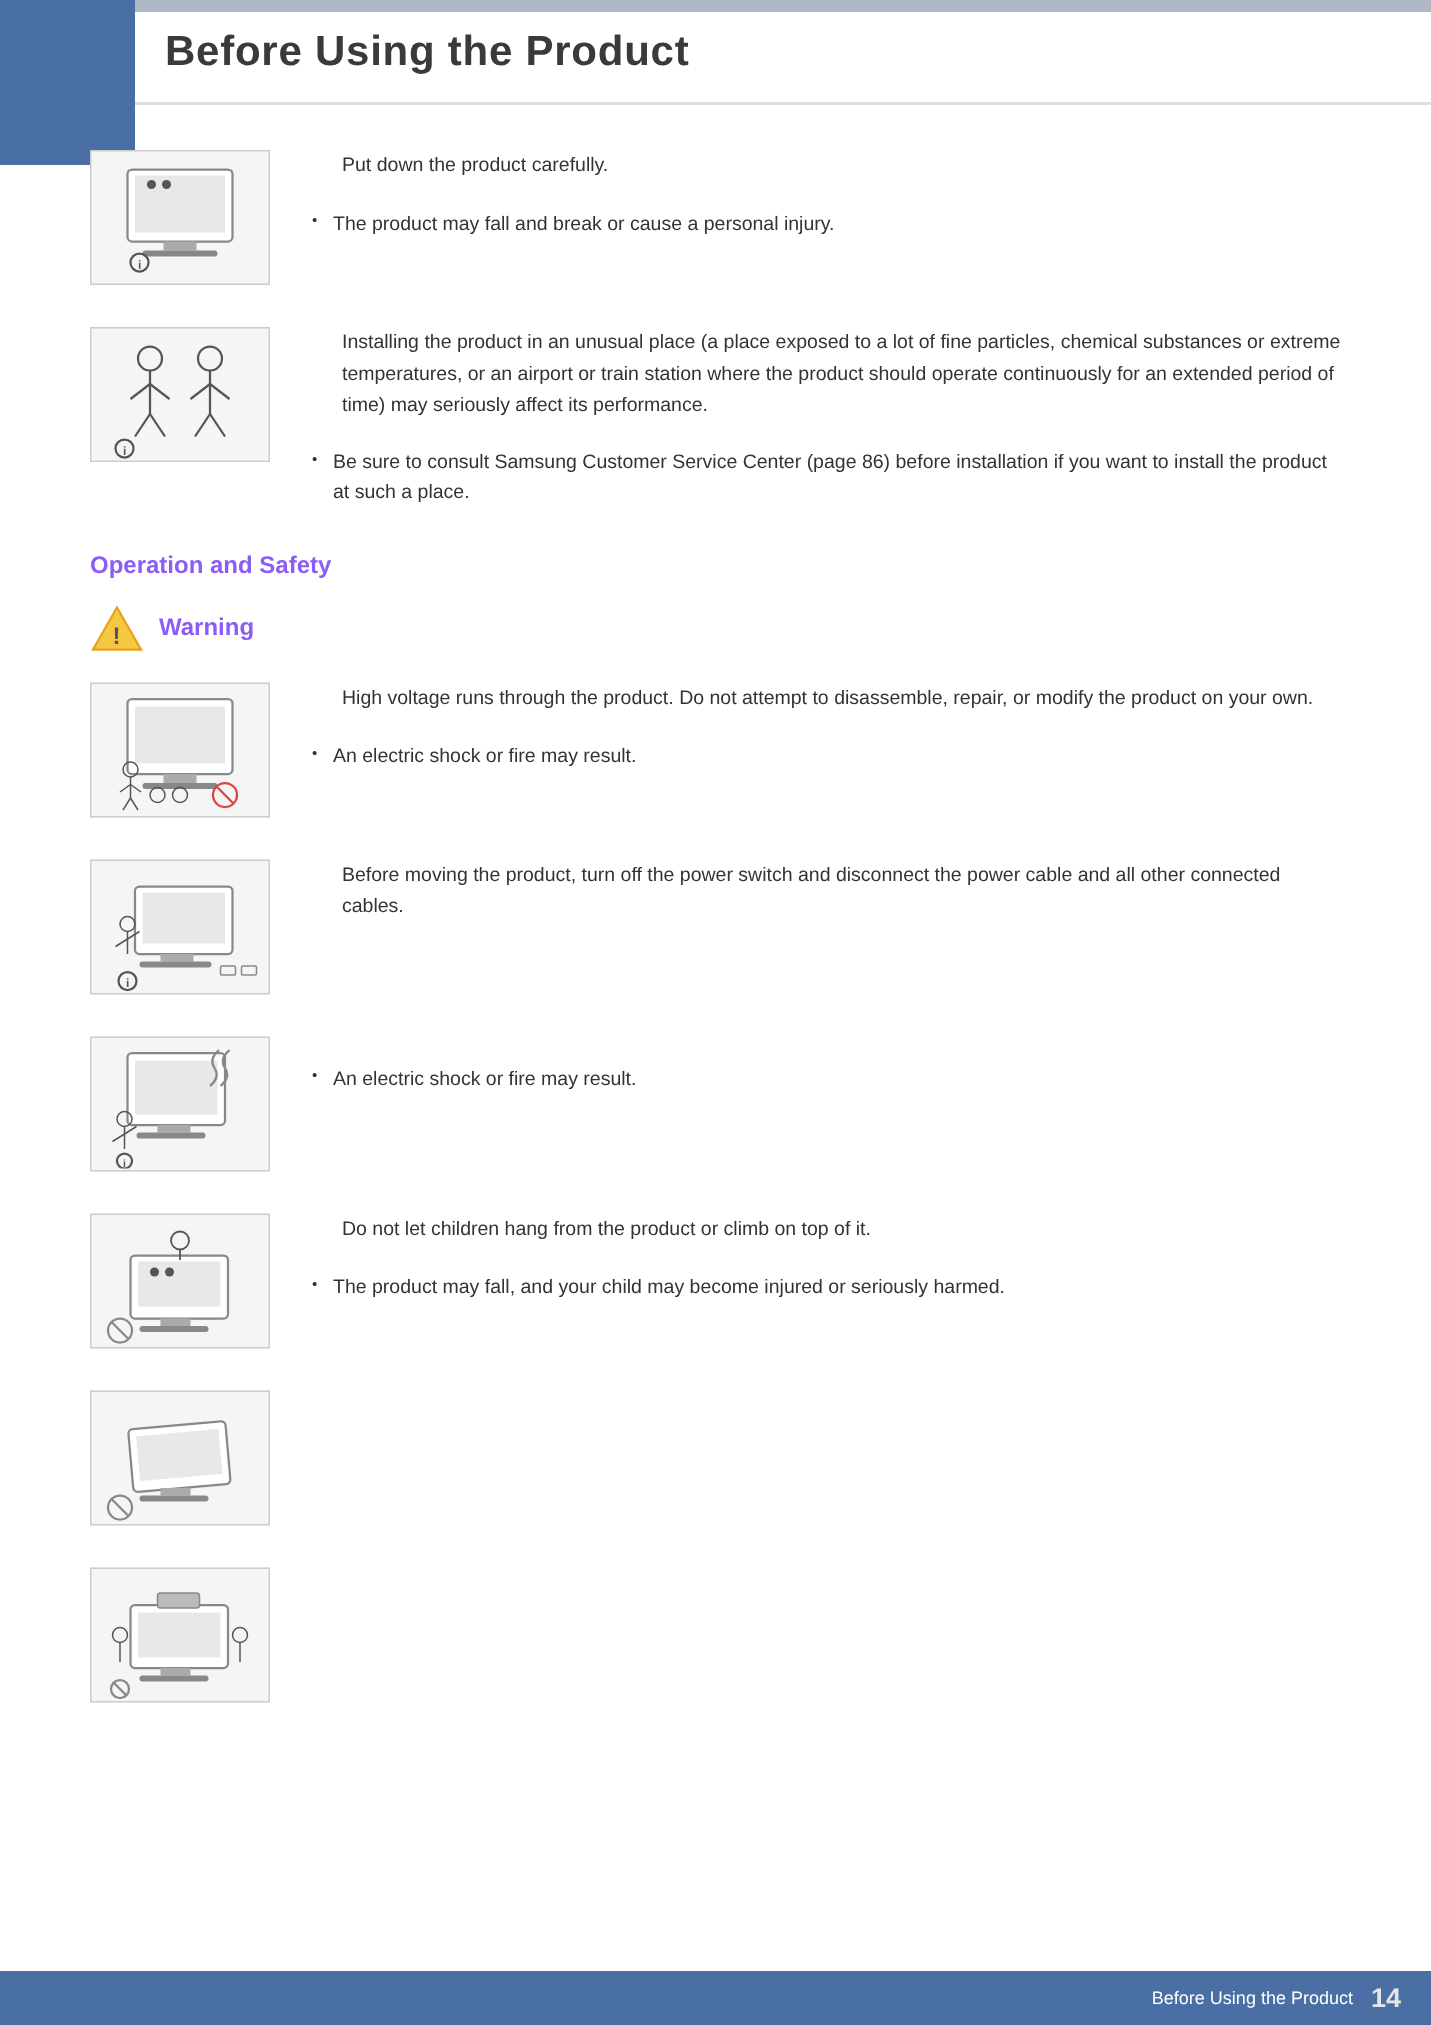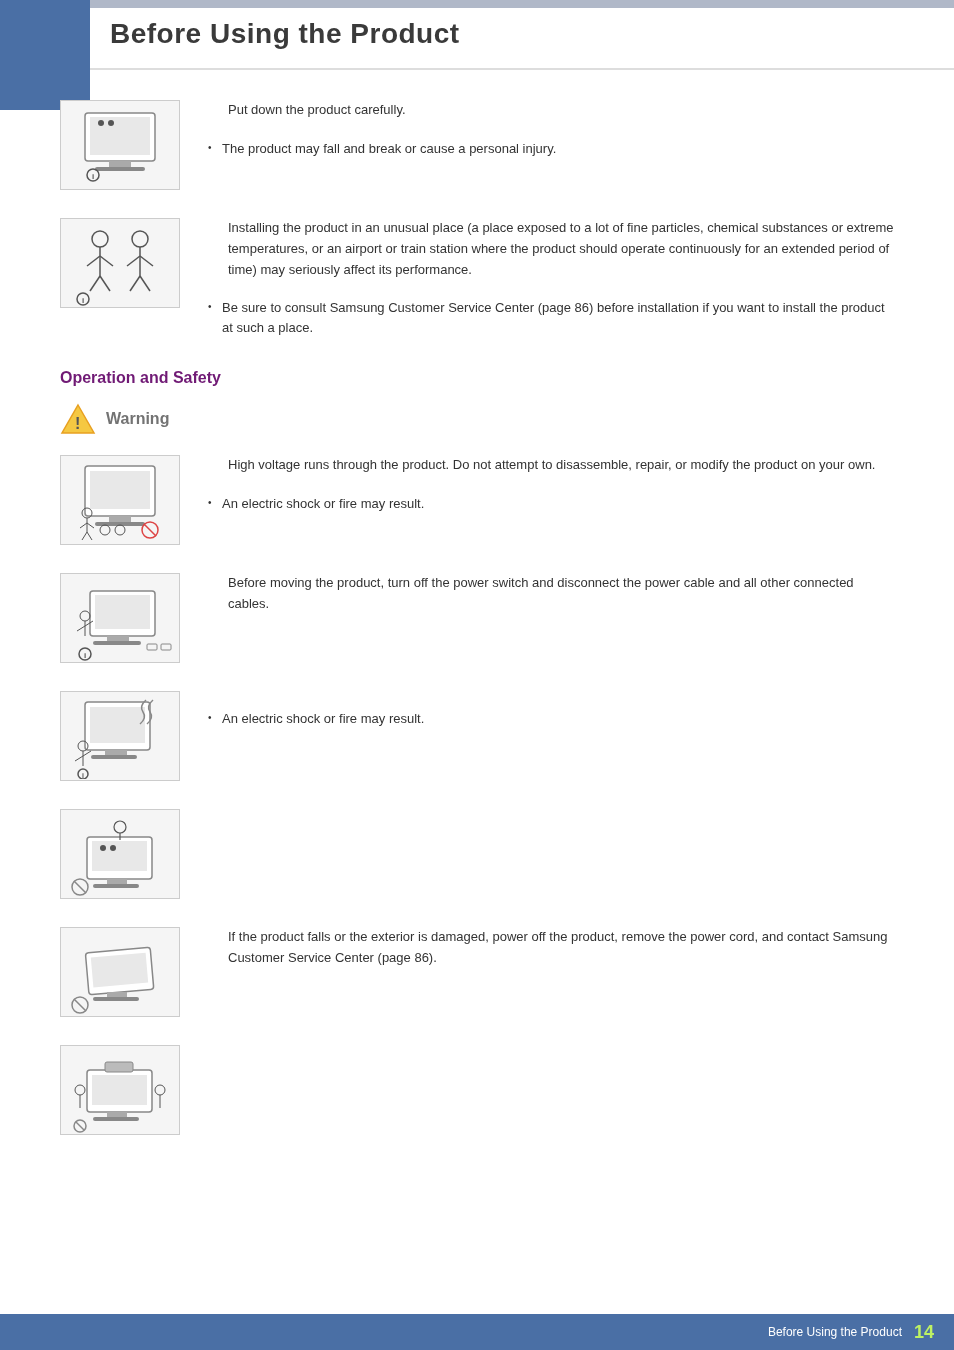--- a/index.html
+++ b/index.html
@@ -100,62 +100,62 @@
       left: 4px;
       color: #333;
       font-size: 10px;
       top: 1px;
     }
 
     
     .section-title {
       font-size: 16px;
       font-weight: bold;
-      color: #701a75;
+      color: #8b5cf6;
       margin: 20px 0 16px 0;
     }
 
     
     .warning-header {
       display: flex;
       align-items: center;
       gap: 10px;
       margin-bottom: 20px;
     }
 
     .warning-triangle {
       width: 36px;
       height: 32px;
       position: relative;
     }
 
     .warning-label {
       font-size: 16px;
       font-weight: bold;
-      color: #737373;
+      color: #8b5cf6;
     }
 
     
     .page-footer {
       position: absolute;
       bottom: 0; left: 0; right: 0;
       height: 36px;
       background: #4a6fa5;
       display: flex;
       align-items: center;
       justify-content: flex-end;
       padding-right: 20px;
       gap: 12px;
     }
     .footer-text {
       color: white;
       font-size: 12px;
     }
     .footer-number {
-      color: #bef264;
+      color: #e5e5e5;
       font-size: 18px;
       font-weight: bold;
     }
   </style>
 </head>
 <body>
 
 <div class="top-stripe"></div>
 
 <div class="left-accent"></div>
@@ -324,36 +324,41 @@
         <rect x="42" y="67" width="20" height="5" fill="#aaa"></rect>
         <rect x="28" y="72" width="46" height="4" rx="2" fill="#888"></rect>
 
         <circle cx="55" cy="15" r="6" fill="none" stroke="#555" stroke-width="1.2"></circle>
         <line x1="55" y1="21" x2="55" y2="28" stroke="#555" stroke-width="1.2"></line>
 
         <circle cx="15" cy="75" r="8" fill="none" stroke="#888" stroke-width="1.5"></circle>
         <line x1="9" y1="69" x2="21" y2="81" stroke="#888" stroke-width="1.5"></line>
       </svg>
     </div>
+    <div class="content-text">
+      <p>Do not let children hang from the product or climb on top of it.</p>
+      <ul class="bullet-list">
+        <li>The product may fall, and your child may become injured or seriously harmed.</li>
+      </ul>
+    </div>
   </div>
 
   <div class="content-row">
     <div class="content-image">
       <svg width="110" height="85" viewBox="0 0 110 85">
         <rect x="22" y="20" width="65" height="42" rx="3" fill="white" stroke="#888" stroke-width="1.5" transform="rotate(-5, 55, 40)"></rect>
         <rect x="27" y="25" width="55" height="30" fill="#e8e8e8" transform="rotate(-5, 55, 40)"></rect>
         <rect x="42" y="62" width="20" height="5" fill="#aaa"></rect>
         <rect x="28" y="67" width="46" height="4" rx="2" fill="#888"></rect>
 
         <circle cx="15" cy="75" r="8" fill="none" stroke="#888" stroke-width="1.5"></circle>
         <line x1="9" y1="69" x2="21" y2="81" stroke="#888" stroke-width="1.5"></line>
       </svg>
     </div>
     <div class="content-text">
-      <p>If the product falls or the exterior is damaged, power off the product, remove the power cord, and contact Samsung Customer Service Center (page 86).</p>
     </div>
   </div>
 
   <div class="content-row">
     <div class="content-image">
       <svg width="110" height="85" viewBox="0 0 110 85">
         <rect x="22" y="22" width="65" height="42" rx="3" fill="white" stroke="#888" stroke-width="1.5"></rect>
         <rect x="27" y="27" width="55" height="30" fill="#e8e8e8"></rect>
         <rect x="42" y="64" width="20" height="5" fill="#aaa"></rect>
         <rect x="28" y="69" width="46" height="4" rx="2" fill="#888"></rect>

